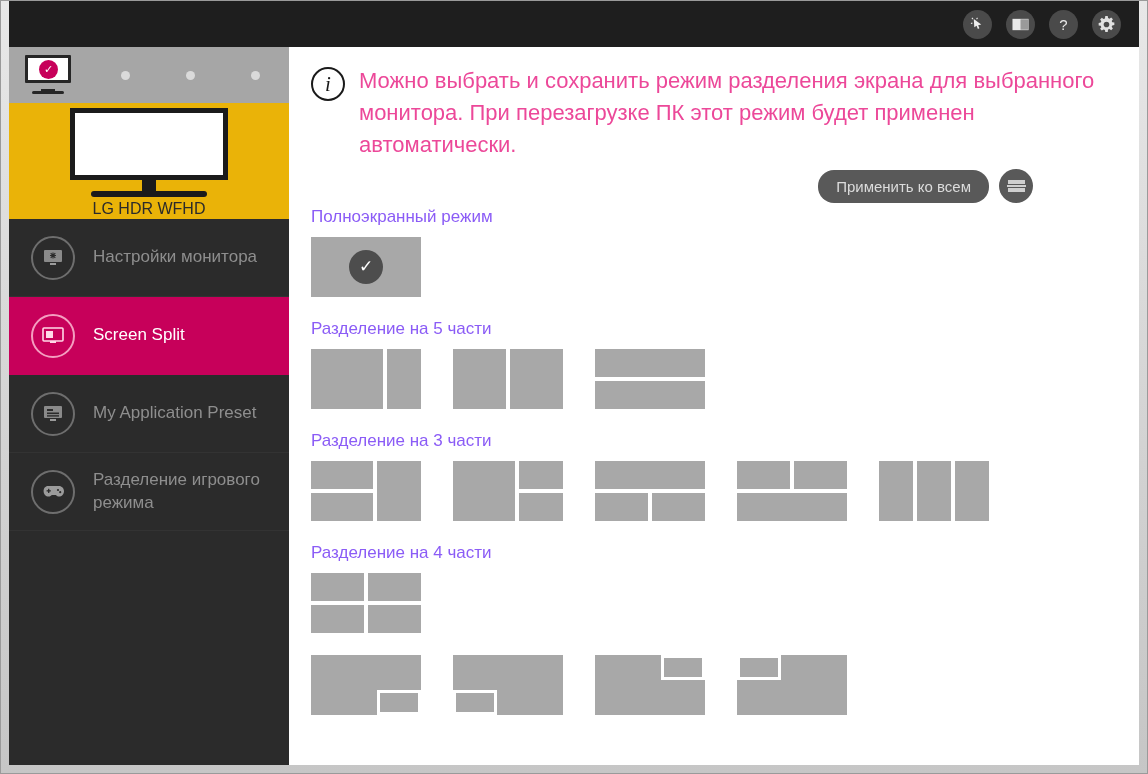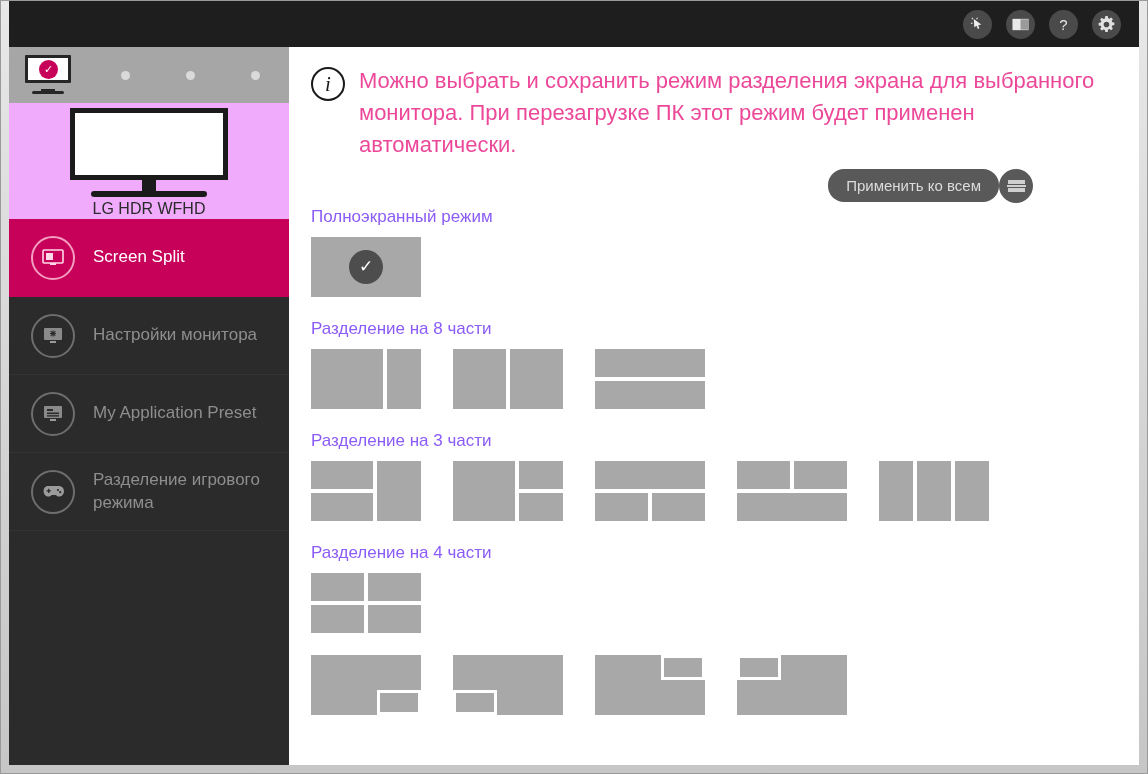--- a/index.html
+++ b/index.html
@@ -104,21 +104,21 @@
   }
   .mon-thumb .base {
     position: absolute; left: 7px; top: 36px;
     width: 32px; height: 3px; background: #262626; border-radius: 2px;
   }
   .dot { width: 9px; height: 9px; border-radius: 50%; background: #dadada; }
   .dots { display: flex; gap: 0; align-items: center; margin-left: 46px; }
   .dots .dot + .dot { margin-left: 56px; }
 
   .mon-preview {
-    flex: 0 0 116px; background: #f0abfc;
+    flex: 0 0 116px; background: #eab308;
     display: flex; flex-direction: column; align-items: center;
     justify-content: center; padding-top: 4px;
   }
   .big-mon { width: 158px; height: 72px; position: relative; }
   .big-mon .scr {
     width: 158px; height: 72px; background: #fff;
     border: 5px solid #1b1b1b;
   }
   .big-mon .st { position: absolute; left: 72px; top: 72px; width: 14px; height: 12px; background: #1b1b1b; }
   .big-mon .bs { position: absolute; left: 21px; top: 83px; width: 116px; height: 6px; background: #1b1b1b; border-radius: 3px; }
@@ -150,22 +150,22 @@
   .info-ic {
     width: 34px; height: 34px; flex: 0 0 34px; border-radius: 50%;
     border: 2px solid #1a1a1a; color: #1a1a1a;
     display: flex; align-items: center; justify-content: center;
     font-family: "Liberation Serif", serif; font-style: italic;
     font-size: 21px; margin-top: 2px;
   }
   .info-text { font-size: 22px; line-height: 1.45; color: #ec4899; max-width: 770px; }
 
   .apply-row {
-    display: flex; justify-content: flex-end; align-items: center;
-    gap: 0; margin-top: 8px; padding-right: 84px; position: relative;
+    display: flex; justify-content: flex-end; align-items: flex-end;
+    gap: 10px; margin-top: 8px; padding-right: 84px; position: relative;
   }
   .apply-btn {
     background: #595959; color: #dcdcdc; border: none; border-radius: 16px;
     padding: 8px 18px; font-size: 15px; cursor: pointer;
     font-family: "Liberation Sans", sans-serif;
   }
   .apply-ic {
     width: 34px; height: 34px; border-radius: 50%; background: #595959;
     display: flex; align-items: center; justify-content: center; cursor: pointer;
   }
@@ -258,40 +258,40 @@
         <div class="big-mon">
           <div class="scr"></div>
           <div class="st"></div>
           <div class="bs"></div>
         </div>
         <div class="mon-label">LG HDR WFHD</div>
       </div>
 
       <div class="nav">
 
+        <div class="nav-item">
+          <div class="nav-ic">
+            <svg width="22" height="17" viewBox="0 0 22 17">
+                <rect x="2" y="1" width="18" height="12" rx="1" fill="currentColor" opacity=".85"></rect>
+                <path d="M11 3.5v6M8 6.5h6M8.7 4.2l4.6 4.6M13.3 4.2l-4.6 4.6" stroke="#2b2b2b" stroke-width="1.1"></path>
+                <rect x="8" y="14" width="6" height="2" fill="currentColor"></rect>
+              </svg>
+          </div>
+          <div class="nav-label">Настройки монитора</div>
+        </div>
+
         <div class="nav-item active">
           <div class="nav-ic">
             <svg width="22" height="17" viewBox="0 0 22 17">
                 <rect x="1" y="1" width="20" height="13" rx="1" fill="none" stroke="currentColor" stroke-width="1.6"></rect>
                 <rect x="4" y="4" width="7" height="7" fill="currentColor"></rect>
                 <rect x="8" y="14" width="6" height="2" fill="currentColor"></rect>
               </svg>
           </div>
           <div class="nav-label">Screen Split</div>
-        </div>
-
-        <div class="nav-item">
-          <div class="nav-ic">
-            <svg width="22" height="17" viewBox="0 0 22 17">
-                <rect x="2" y="1" width="18" height="12" rx="1" fill="currentColor" opacity=".85"></rect>
-                <path d="M11 3.5v6M8 6.5h6M8.7 4.2l4.6 4.6M13.3 4.2l-4.6 4.6" stroke="#2b2b2b" stroke-width="1.1"></path>
-                <rect x="8" y="14" width="6" height="2" fill="currentColor"></rect>
-              </svg>
-          </div>
-          <div class="nav-label">Настройки монитора</div>
         </div>
 
         <div class="nav-item">
           <div class="nav-ic">
             <svg width="22" height="17" viewBox="0 0 22 17">
                 <rect x="2" y="1" width="18" height="12" rx="1" fill="currentColor" opacity=".85"></rect>
                 <rect x="5" y="4" width="6" height="2" fill="#2b2b2b"></rect>
                 <rect x="5" y="7.5" width="12" height="1.6" fill="#2b2b2b"></rect>
                 <rect x="5" y="10.2" width="12" height="1.4" fill="#2b2b2b"></rect>
                 <rect x="8" y="14" width="6" height="2" fill="currentColor"></rect>
@@ -337,21 +337,21 @@
       <div class="section">
         <div class="sec-title">Полноэкранный режим</div>
         <div class="tiles">
           <div class="check-wrap">
             <div class="check-circle">✓</div>
           </div>
         </div>
       </div>
 
       <div class="section" style="margin-top:22px;">
-        <div class="sec-title">Разделение на 8 части</div>
+        <div class="sec-title">Разделение на 5 части</div>
         <div class="tiles">
           <div class="tile">
             <div class="cell" style="flex:0 0 72px"></div>
             <div class="cell"></div>
           </div>
           <div class="tile">
             <div class="cell"></div>
             <div class="cell"></div>
           </div>
           <div class="tile vert">

